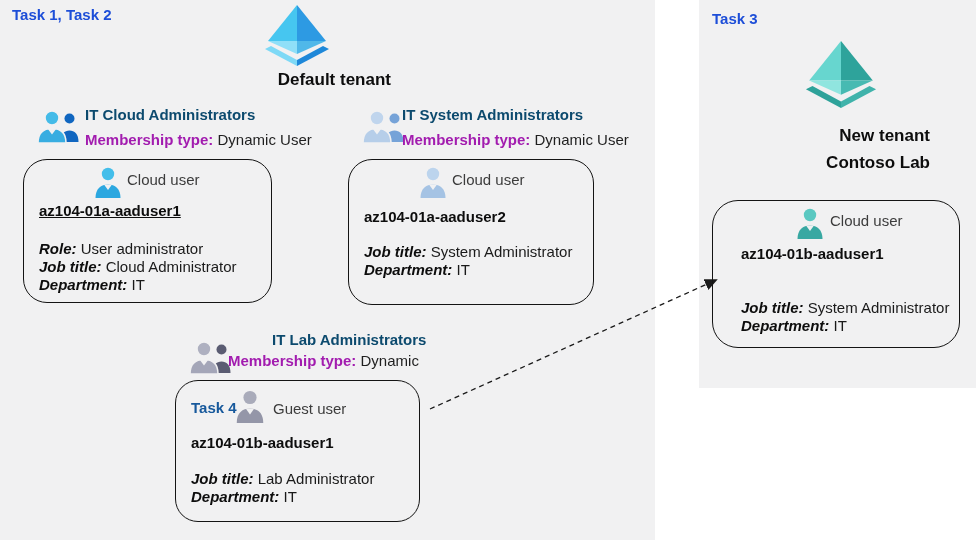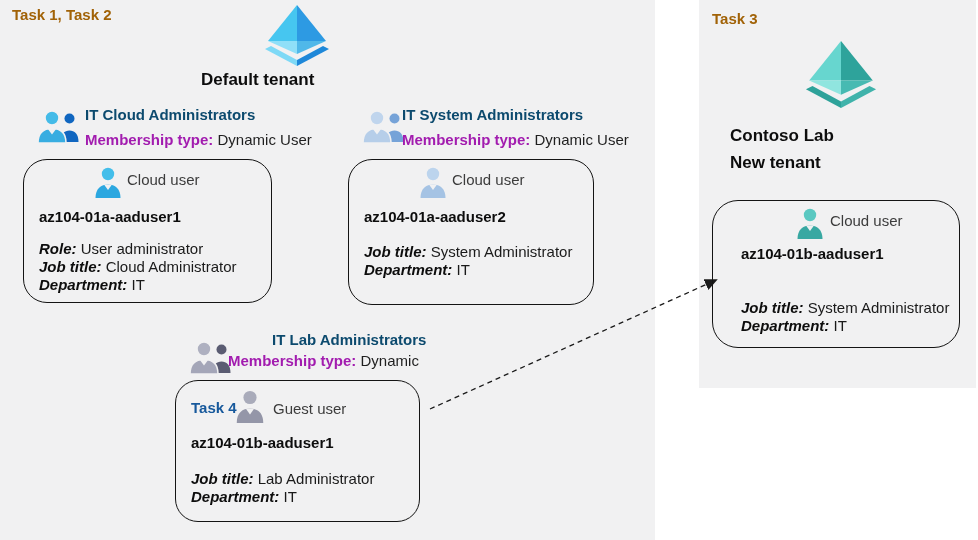--- a/index.html
+++ b/index.html
@@ -5,22 +5,22 @@
   * { margin:0; padding:0; box-sizing:border-box; }
   html,body { background:#ffffff; }
   #canvas {
     position:relative; width:978px; height:540px; overflow:hidden;
     font-family:"Liberation Sans", sans-serif; color:#1a1a1a; background:#ffffff;
   }
   .bg-region { position:absolute; background:#F1F1F2; }
   .bg-left  { left:0; top:0; width:655px; height:540px; }
   .bg-right { left:699px; top:0; width:277px; height:388px; }
 
-  .task-label { position:absolute; color:#a16207; font-weight:bold; font-size:15px; white-space:nowrap; }
-  .tenant-title { position:absolute; font-weight:bold; font-size:17px; color:#0d0d0d; text-align:left; white-space:nowrap; }
+  .task-label { position:absolute; color:#1d4ed8; font-weight:bold; font-size:15px; white-space:nowrap; }
+  .tenant-title { position:absolute; font-weight:bold; font-size:17px; color:#0d0d0d; text-align:right; white-space:nowrap; }
   .tenant-title .line { display:block; line-height:27px; }
 
   .group-title { position:absolute; font-weight:bold; font-size:15px; color:#0c4a6e; white-space:nowrap; }
   .membership  { position:absolute; font-size:15px; color:#1f1f1f; white-space:nowrap; }
   .membership b { color:#a21caf; }
 
   .user-card {
     position:absolute; border:1.4px solid #141414; border-radius:24px; background:transparent;padding-left:39px;
   }
   .card-type-label { position:absolute; font-size:15px; color:#3c3c3c; white-space:nowrap; }
@@ -72,21 +72,21 @@
   <span class="group-title" style="left:85px; top:106px;">IT Cloud Administrators</span>
   <span class="membership" style="left:85px; top:131px;"><b>Membership type:</b> <span>Dynamic User</span></span>
 
   <div class="user-card" style="left:23px; top:159px; width:249px; height:144px;">
     <svg class="icon" style="left:70px; top:6px;" width="28" height="33" viewBox="0 0 28 33">
       <circle cx="14" cy="8" r="6.2" fill="#43BEEA"></circle>
       <path d="M1.5,32 C1.5,22.5 7,18.5 14,18.5 C21,18.5 26.5,22.5 26.5,32 Z" fill="#2BA7E0"></path>
       <path d="M10,18.5 L18,18.5 L14,24 Z" fill="#F1F1F2"></path>
     </svg>
     <span class="card-type-label" style="left:103px; top:11px;">Cloud user</span>
-    <span class="user-name" style="left:15px; top:48px;">az104-01a-aaduser1</span>
+    <span class="user-name" style="left:15px; top:42px;text-decoration:underline;">az104-01a-aaduser1</span>
     <div class="attrs" style="left:15px; top:80px;">
       <div><b>Role:</b> <span>User administrator</span></div>
       <div><b>Job title:</b> <span>Cloud Administrator</span></div>
       <div><b>Department:</b> <span>IT</span></div>
     </div>
   </div>
 
   <svg class="icon" style="left:361px; top:108px;" width="46" height="36" viewBox="0 0 46 36">
     <circle cx="33.5" cy="10.5" r="5" fill="#76A3D8"></circle>
     <path d="M24.5,34 C24.5,26 28.5,22.5 33.5,22.5 C38.5,22.5 42.5,26 42.5,34 Z" fill="#76A3D8"></path>
@@ -140,22 +140,22 @@
 
   <svg class="icon" style="left:801px; top:40px;" width="80" height="68" viewBox="0 0 68 62">
     <polygon points="34,1 5,37 34,37" fill="#67D6CF"></polygon>
     <polygon points="34,1 63,37 34,37" fill="#2EA39B"></polygon>
     <polygon points="5,37 34,37 34,50" fill="#90E5DF"></polygon>
     <polygon points="63,37 34,37 34,50" fill="#47BAB2"></polygon>
     <polygon points="8,42 34,56 34,62 2,45" fill="#2EA29A"></polygon>
     <polygon points="60,42 34,56 34,62 66,45" fill="#40B3AB"></polygon>
   </svg>
   <div class="tenant-title" style="left:730px; top:122px; width:200px;">
+    <span class="line">New tenant</span>
     <span class="line">Contoso Lab</span>
-    <span class="line">New tenant</span>
   </div>
 
   <div class="user-card" style="left:712px; top:200px; width:248px; height:148px; border-radius:26px;">
     <svg class="icon" style="left:83px; top:6px;" width="28" height="33" viewBox="0 0 28 33">
       <circle cx="14" cy="8" r="6.2" fill="#5AC8C1"></circle>
       <path d="M1.5,32 C1.5,22.5 7,18.5 14,18.5 C21,18.5 26.5,22.5 26.5,32 Z" fill="#38A8A2"></path>
       <path d="M10,18.5 L18,18.5 L14,24 Z" fill="#F1F1F2"></path>
     </svg>
     <span class="card-type-label" style="left:117px; top:11px;">Cloud user</span>
     <span class="user-name" style="left:28px; top:44px;">az104-01b-aaduser1</span>

